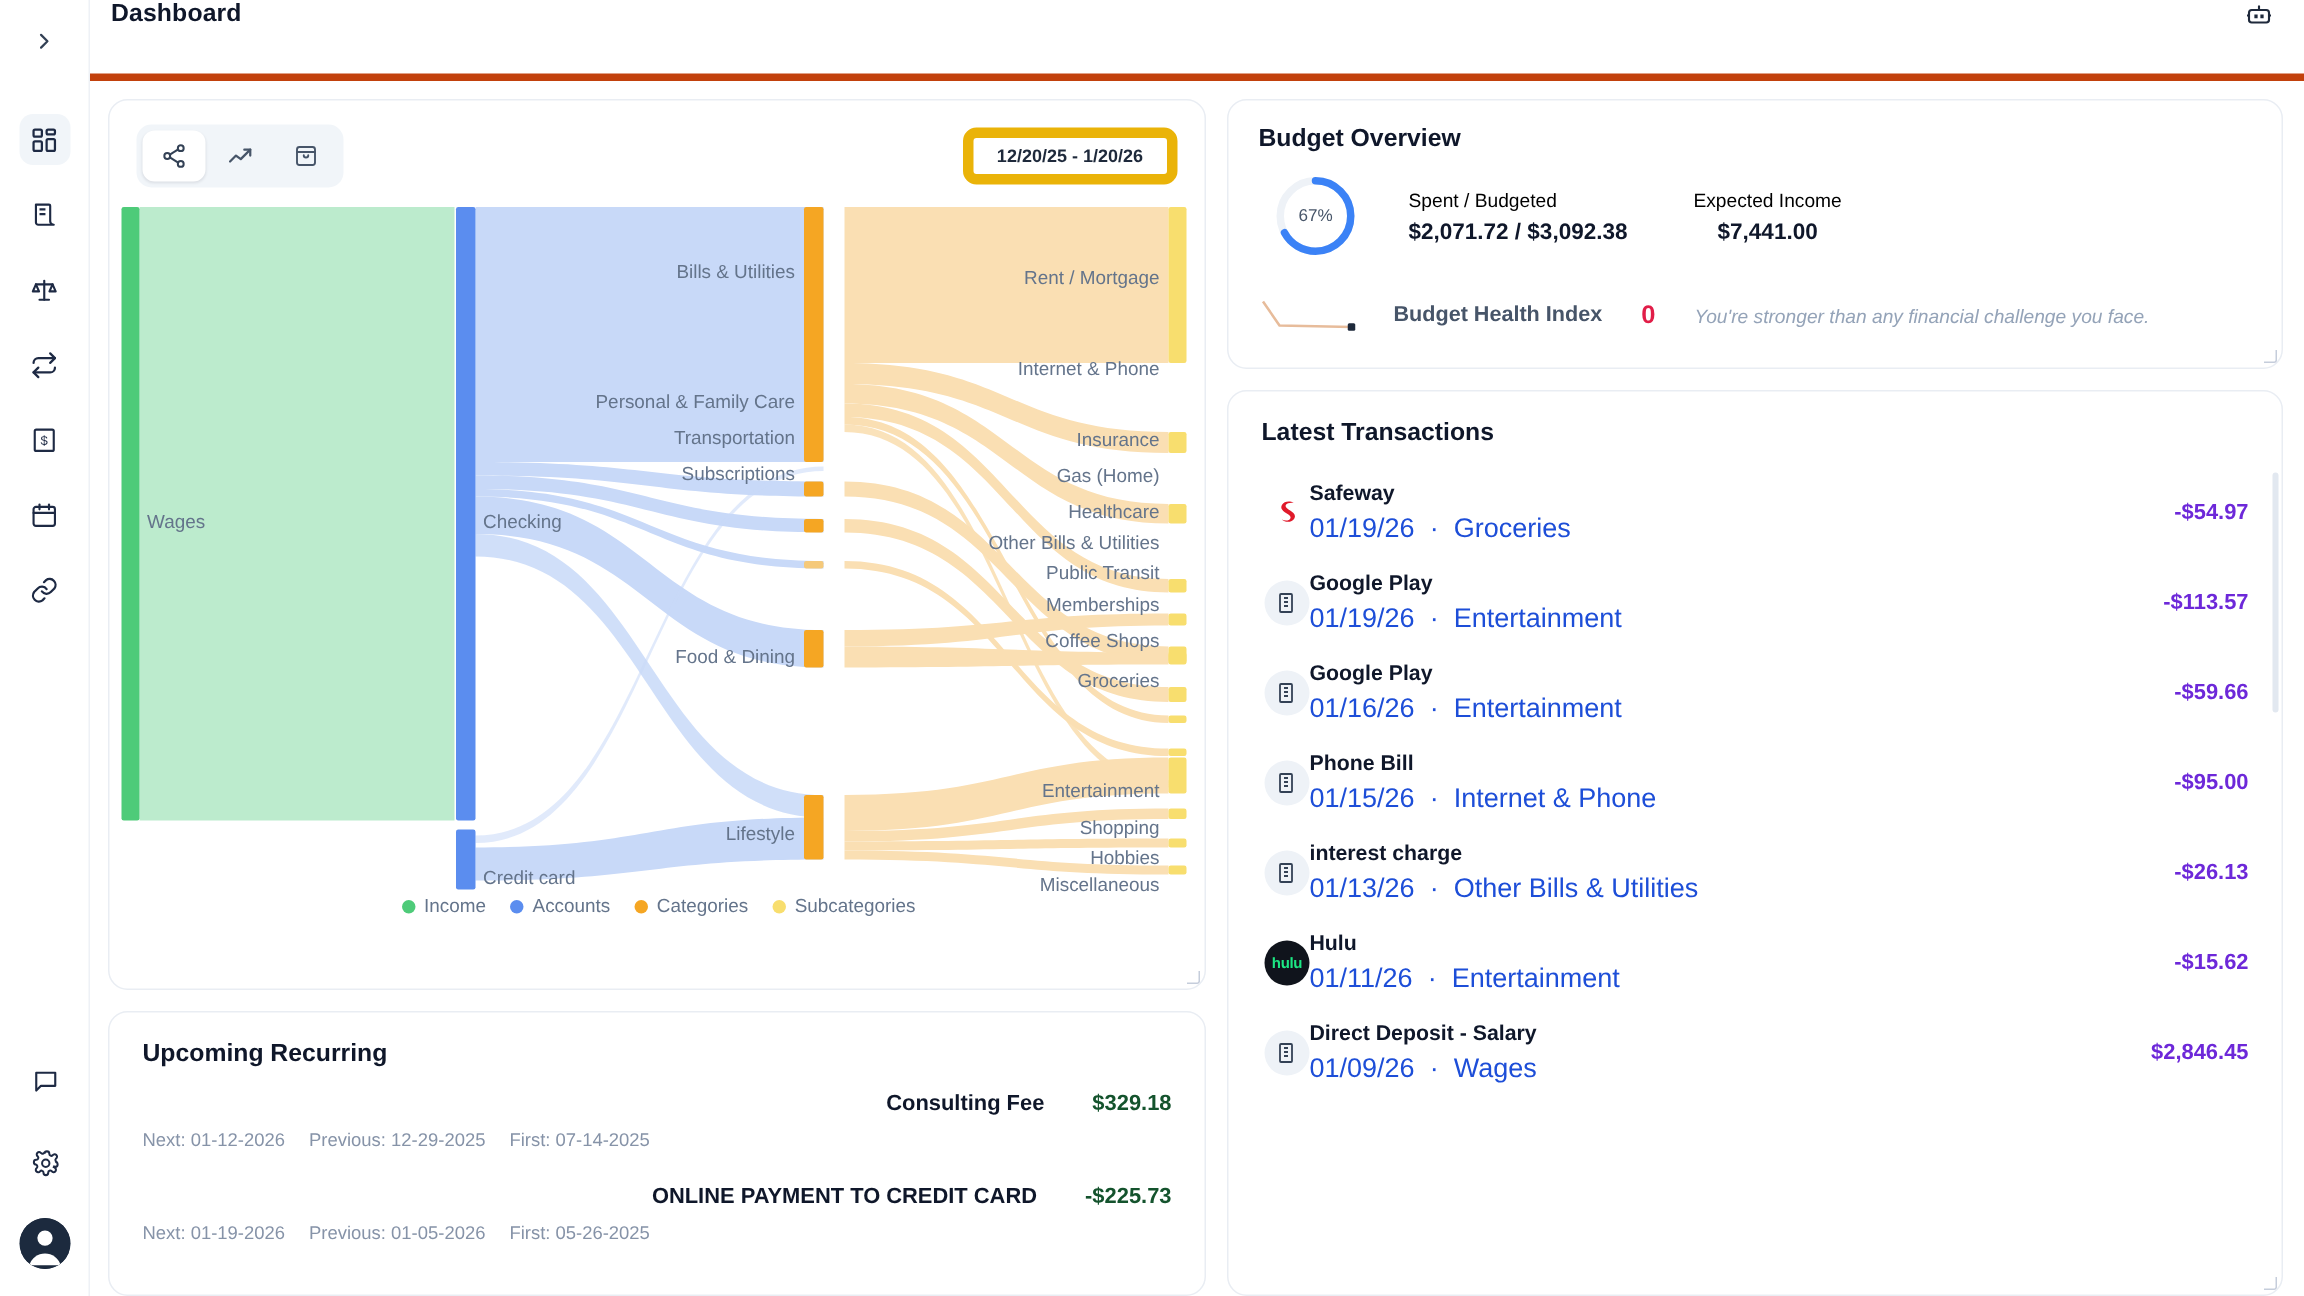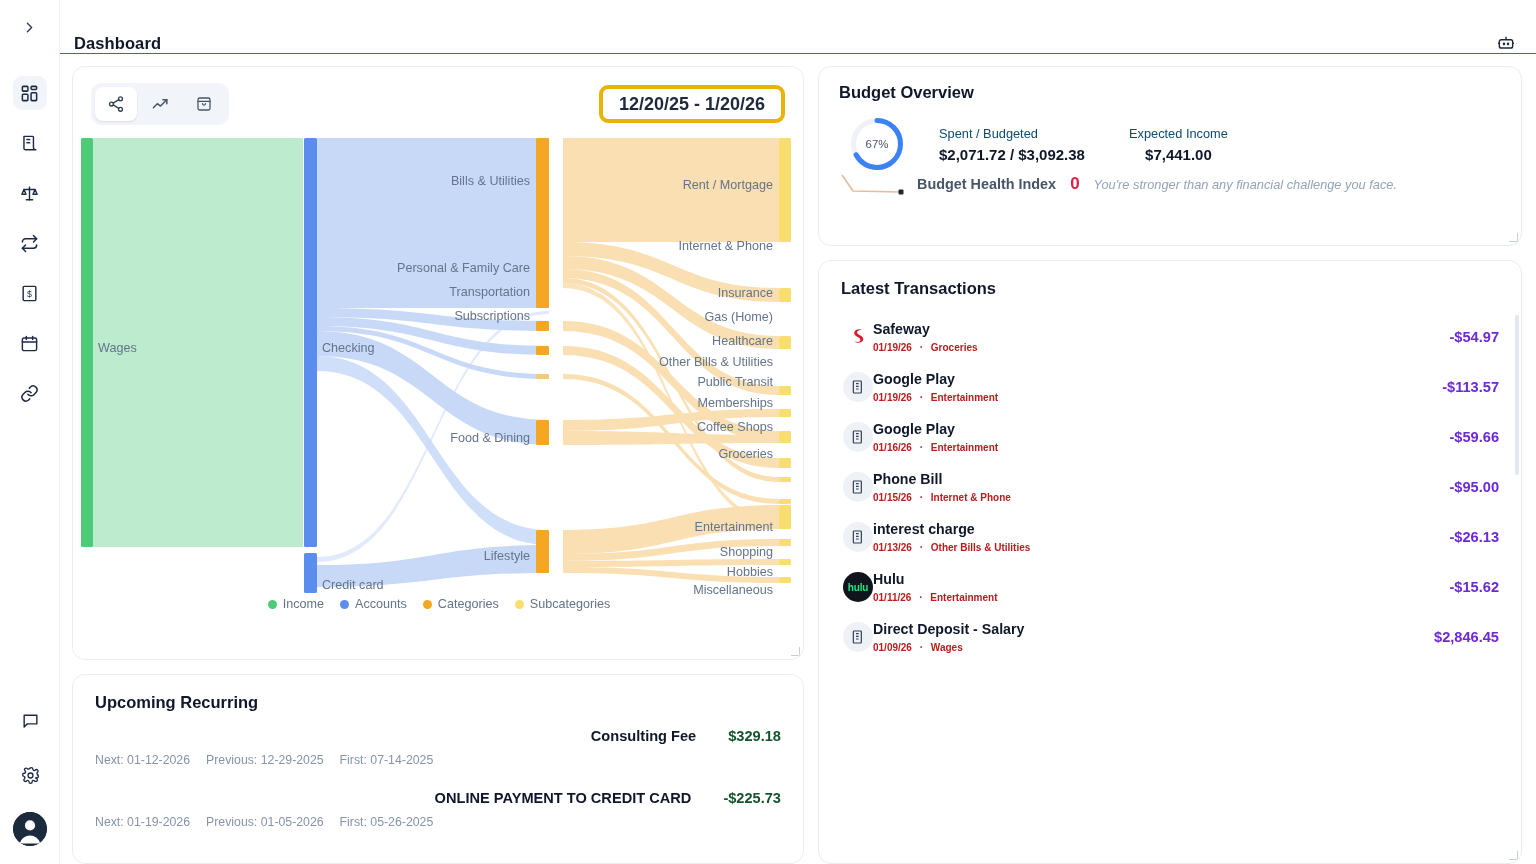--- a/index.html
+++ b/index.html
@@ -41,22 +41,22 @@
     width: 34px; height: 34px; border-radius: 50%;
     background: #1c2a3e; color:#fff;
     display:flex; align-items:center; justify-content:center;
     cursor: pointer; overflow:hidden;
   }
 
   
   .main { flex: 1; display: flex; flex-direction: column; min-width: 0; }
   .topbar {
     height: 54px; flex: 0 0 54px;
-    border-bottom: 1px solid #c2410c;
-    display: flex; align-items: flex-end;
+    border-bottom: 5px solid #c2410c;
+    display: flex; align-items: flex-start;
     padding: 0 20px 0 14px;
     background: #fff;
   }
   .page-title { font-size: 16.5px; font-weight: 600; color: #0f172a; letter-spacing: .1px; }
   .topbar-spacer { flex: 1; }
   .bot-btn { color:#1e293b; display:flex; align-items:center; cursor:pointer; }
 
   .content {
     flex: 1; display: flex; gap: 14px;
     padding: 12px 14px 0 12px;
@@ -89,23 +89,23 @@
     border-radius: 10px; padding: 4px;
   }
   .seg-btn {
     width: 42px; height: 34px; border-radius: 8px;
     display: flex; align-items: center; justify-content: center;
     color: #475569; cursor: pointer; border: none; background: transparent;
   }
   .seg-btn.active { background: #fff; box-shadow: 0 1px 2px rgba(15,23,42,.10); color: #334155; }
   .daterange {
     height: 38px; padding: 0 16px;
-    border: 4px solid #eab308; border-radius: 9px;
+    border: 7px solid #eab308; border-radius: 9px;
     display: flex; align-items: center; justify-content:center;
-    font-size: 18px; font-weight: 600; color: #1e293b;
+    font-size: 12px; font-weight: 600; color: #1e293b;
     background: #fff; cursor: pointer;
   }
   .sankey-wrap { position: relative; width: 732px; height: 500px; }
   .sankey-svg { position: absolute; left: 0; top: 0; }
   .sk-label {
     font-family: "Liberation Sans", sans-serif;
     font-size: 12.6px; fill: #64748b;
   }
   .legend {
     position: absolute; left: 0; right: 0; bottom: 14px;
@@ -128,24 +128,24 @@
   
   .budget-card { height: 180px; padding: 16px 20px; }
   .budget-row { display: flex; align-items: center; margin-top: 14px; }
   .donut { position: relative; width: 56px; height: 56px; margin-left: 10px; flex: 0 0 56px; }
   .donut-pct {
     position: absolute; inset: 0; display: flex; align-items: center; justify-content: center;
     font-size: 11.4px; color: #475569; font-weight: 500;
   }
   .stat { margin-left: 34px; }
   .stat.second { margin-left: 44px; }
-  .stat-label { font-size: 12.8px; color: #0c4a6e; }
+  .stat-label { font-size: 12.8px; color: #000000; }
   .stat-value { margin-top: 5px; font-size: 15px; font-weight: 700; color: #0f172a; }
   .stat.second .stat-value { text-align: center; }
-  .health-row { display: flex; align-items: center; gap: 12px; }
+  .health-row { display: flex; align-items: center; gap: 24px; margin-top: 26px; }
   .health-label { font-size: 14.4px; font-weight: 700; color: #475569; }
   .health-score { font-size: 17px; font-weight: 700; color: #e11d48; margin: 0 2px; }
   .health-msg { font-size: 12.8px; color: #94a3b8; font-style: italic; }
 
   
   .tx-card { flex: 1; padding: 18px 22px 12px 22px; overflow: hidden; position: relative; }
   .tx-list { margin-top: 14px; }
   .tx-row {
     display: flex; align-items: center; 
     padding: 9px 0 9px 2px; cursor: pointer;
@@ -154,21 +154,21 @@
     width: 30px; height: 30px; border-radius: 50%;
     flex: 0 0 30px; display: flex; align-items: center; justify-content: center;
     overflow: hidden;
   }
   .tx-logo.generic { background: #eef2f7; color: #334155; }
   .tx-logo.safeway { background: #ffffff; }
   .tx-logo.adobe   { background: #e3061a; color: #fff; }
   .tx-logo.hulu    { background: #10141c; color: #1ce783; font-size: 10px; font-weight: 700; letter-spacing: -.2px; }
   .tx-mid { flex: 1; min-width: 0; }
   .tx-name { font-size: 14.2px; font-weight: 600; color: #0f172a; }
-  .tx-sub  { margin-top: 5px; font-size: 10px; color: #b91c1c; font-weight: bold; }
+  .tx-sub  { margin-top: 5px; font-size: 18px; color: #1d4ed8; }
   .tx-sub .dot { margin: 0 5px; }
   .tx-amt { font-size: 14.6px; font-weight: 600; color: #6d28d9; white-space: nowrap; }
   .tx-scroll { position:absolute; right:2px; top:54px; bottom:10px; width:4px; }
   .tx-scroll i { display:block; width:4px; height:160px; border-radius:3px; background:#e2e8f0; }
 </style>
 </head>
 <body>
 
 <div id="app">
 

